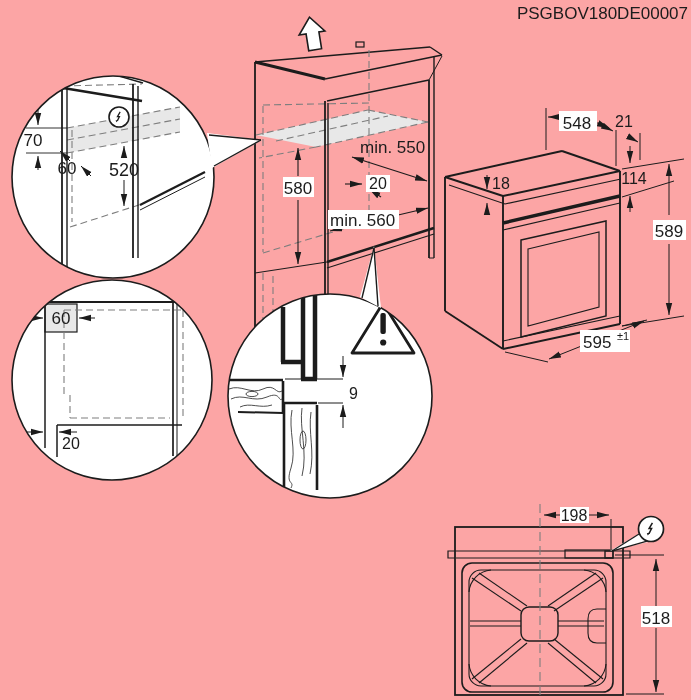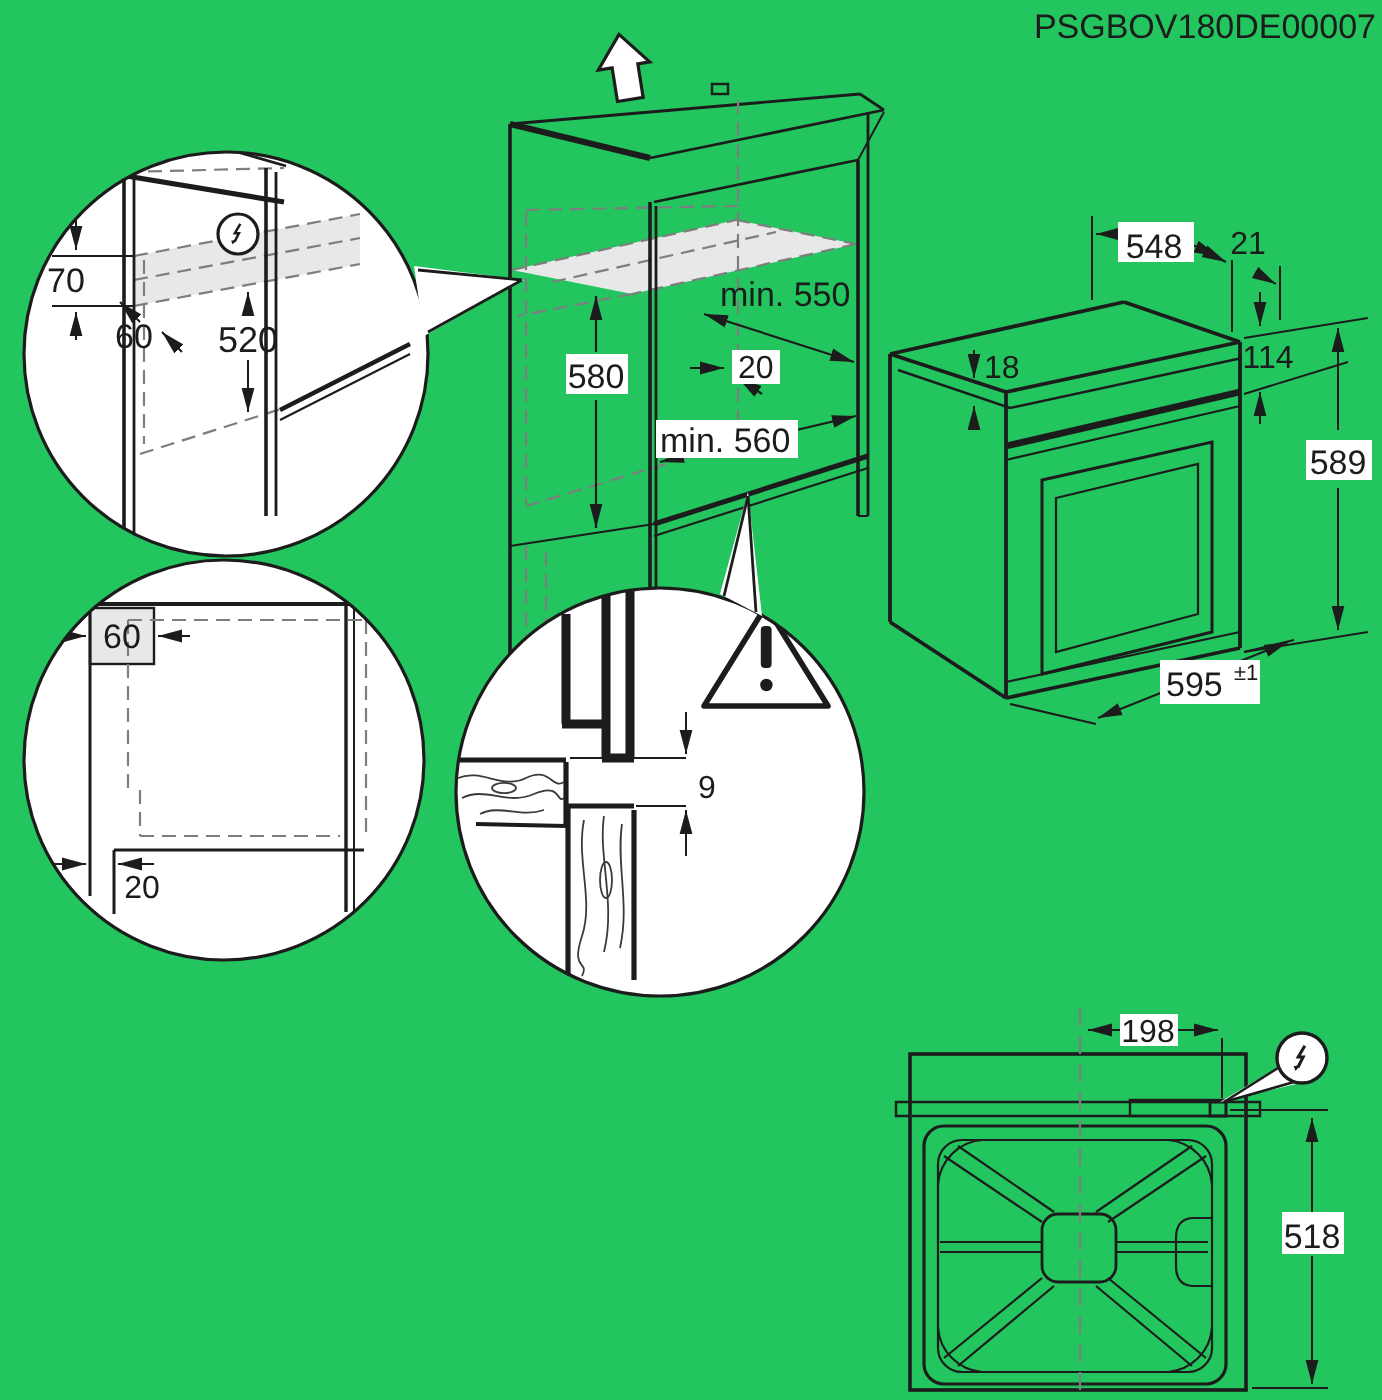--- a/index.html
+++ b/index.html
@@ -1,16 +1,16 @@
 <!DOCTYPE html>
 <html><head>
 <meta charset="utf-8">
 <style>
   html,body{margin:0;padding:0;background:#fff;}
-  .page{position:relative;width:691px;height:700px;background:#22c55e;overflow:hidden;
+  .page{position:relative;width:691px;height:700px;background:#fca5a5;overflow:hidden;
         font-family:"Liberation Sans", sans-serif;}
   svg{display:block}
   svg text{font-family:"Liberation Sans", sans-serif; fill:#1c1c1c;}
   .dim{font-size:16px;}
   .dim-lg{font-size:17px;}
   .dim-xl{font-size:18px;}
   .sup{font-size:11px;}
   .code{font-size:17px;}
 </style>
 </head>

